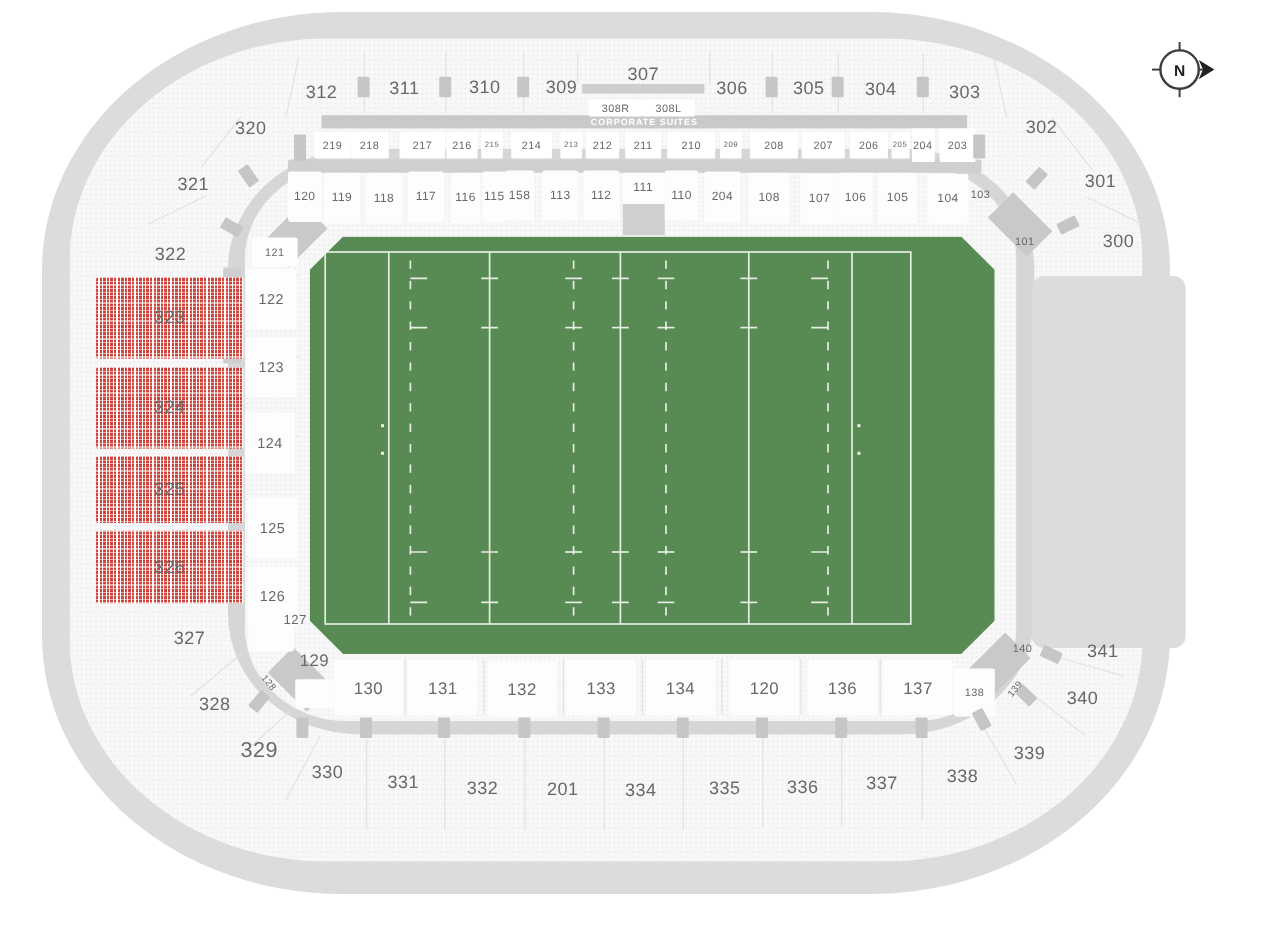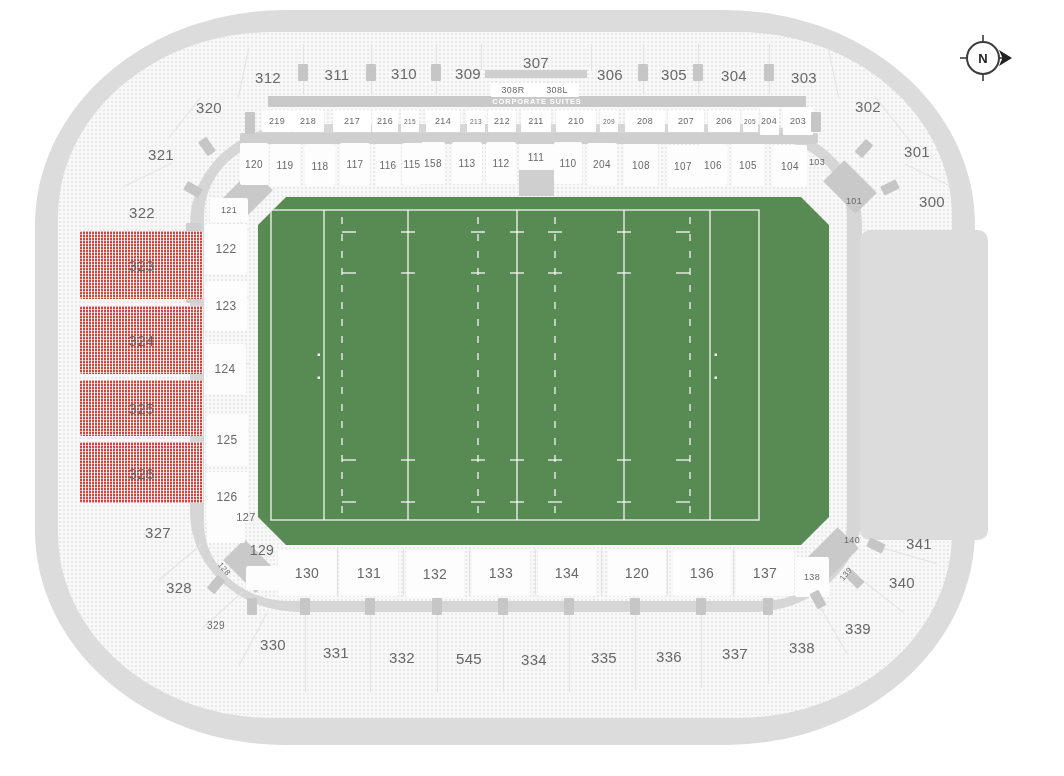--- a/index.html
+++ b/index.html
@@ -318,25 +318,25 @@
     <div class="slabel" style="left: 734px; top: 75px; font-size: 15px; transform: translate(-50%, -50%) rotate(0deg);">304</div>
     <div class="slabel" style="left: 804px; top: 77px; font-size: 15px; transform: translate(-50%, -50%) rotate(0deg);">303</div>
     <div class="slabel" style="left: 868px; top: 106px; font-size: 15px; transform: translate(-50%, -50%) rotate(0deg);">302</div>
     <div class="slabel" style="left: 917px; top: 151px; font-size: 15px; transform: translate(-50%, -50%) rotate(0deg);">301</div>
     <div class="slabel" style="left: 932px; top: 201px; font-size: 15px; transform: translate(-50%, -50%) rotate(0deg);">300</div>
     <div class="slabel" style="left: 209px; top: 107px; font-size: 15px; transform: translate(-50%, -50%) rotate(0deg);">320</div>
     <div class="slabel" style="left: 161px; top: 154px; font-size: 15px; transform: translate(-50%, -50%) rotate(0deg);">321</div>
     <div class="slabel" style="left: 142px; top: 212px; font-size: 15px; transform: translate(-50%, -50%) rotate(0deg);">322</div>
     <div class="slabel" style="left: 158px; top: 532px; font-size: 15px; transform: translate(-50%, -50%) rotate(0deg);">327</div>
     <div class="slabel" style="left: 179px; top: 587px; font-size: 15px; transform: translate(-50%, -50%) rotate(0deg);">328</div>
-    <div class="slabel" style="left: 216px; top: 625px; font-size: 10px; transform: translate(-50%, -50%) rotate(0deg);">329</div>
+    <div class="slabel" style="left: 216px; top: 625px; font-size: 18px; transform: translate(-50%, -50%) rotate(0deg);">329</div>
     <div class="slabel" style="left: 273px; top: 644px; font-size: 15px; transform: translate(-50%, -50%) rotate(0deg);">330</div>
     <div class="slabel" style="left: 336px; top: 652px; font-size: 15px; transform: translate(-50%, -50%) rotate(0deg);">331</div>
     <div class="slabel" style="left: 402px; top: 657px; font-size: 15px; transform: translate(-50%, -50%) rotate(0deg);">332</div>
-    <div class="slabel" style="left: 469px; top: 658px; font-size: 15px; transform: translate(-50%, -50%) rotate(0deg);">545</div>
+    <div class="slabel" style="left: 469px; top: 658px; font-size: 15px; transform: translate(-50%, -50%) rotate(0deg);">201</div>
     <div class="slabel" style="left: 534px; top: 659px; font-size: 15px; transform: translate(-50%, -50%) rotate(0deg);">334</div>
     <div class="slabel" style="left: 604px; top: 657px; font-size: 15px; transform: translate(-50%, -50%) rotate(0deg);">335</div>
     <div class="slabel" style="left: 669px; top: 656px; font-size: 15px; transform: translate(-50%, -50%) rotate(0deg);">336</div>
     <div class="slabel" style="left: 735px; top: 653px; font-size: 15px; transform: translate(-50%, -50%) rotate(0deg);">337</div>
     <div class="slabel" style="left: 802px; top: 647px; font-size: 15px; transform: translate(-50%, -50%) rotate(0deg);">338</div>
     <div class="slabel" style="left: 858px; top: 628px; font-size: 15px; transform: translate(-50%, -50%) rotate(0deg);">339</div>
     <div class="slabel" style="left: 902px; top: 582px; font-size: 15px; transform: translate(-50%, -50%) rotate(0deg);">340</div>
     <div class="slabel" style="left: 919px; top: 543px; font-size: 15px; transform: translate(-50%, -50%) rotate(0deg);">341</div>
   </div>
 

